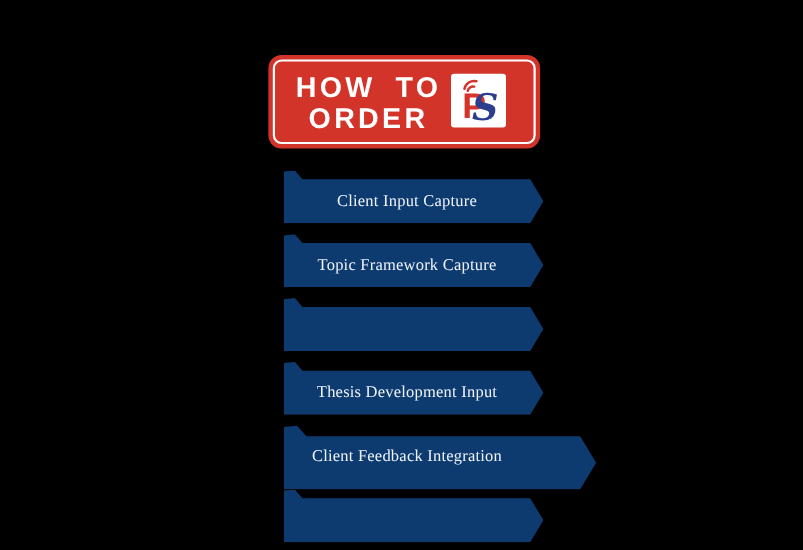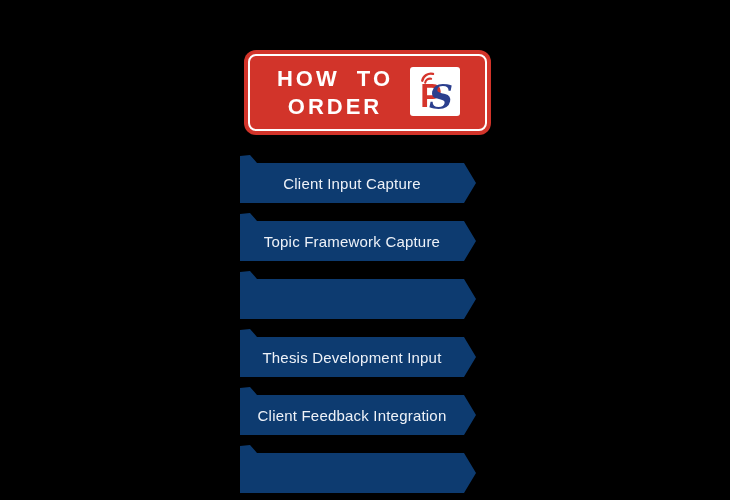--- a/index.html
+++ b/index.html
@@ -17,32 +17,32 @@
   }
   .header-inner{
     position:absolute;inset:4px;
     border:2.5px solid var(--header-border,#fff);
     border-radius:8px;
   }
   .header-title{
     position:absolute;left:12px;top:0;width:158px;height:100%;
     display:flex;flex-direction:column;justify-content:center;align-items:center;
     color:var(--header-text,#fff);
-    font-size:22px;font-weight:600;letter-spacing:3px;word-spacing:8px;
+    font-size:26px;font-weight:600;letter-spacing:3px;word-spacing:8px;
     line-height:28px;white-space:nowrap;
   }
   .logo{
     position:absolute;left:166px;top:17px;width:50px;height:49px;
     background:var(--logo-bg,#fff);border-radius:3px;
   }
   .logo svg{display:block;width:100%;height:100%;}
 
   
   .step{
-    position:absolute;left:240px;width:236px;height:48px;
+    position:absolute;left:258px;width:236px;height:48px;font-family:Liberation Serif, serif;
   }
   .step svg{position:absolute;inset:0;display:block;}
   .step-label{
     position:absolute;left:0;top:8px;width:224px;height:40px;
     display:flex;align-items:center;justify-content:center;
     color:var(--banner-text,#eef2f8);
     font-size:15px;font-weight:400;letter-spacing:.2px;white-space:nowrap;
   }
 </style>
 </head>
@@ -85,21 +85,21 @@
     <svg viewBox="0 0 236 48" preserveAspectRatio="none">
       <polygon points="0,1 10,0 17,8 224,8 236,28 224,48 0,48" fill="#0d3b70"></polygon>
     </svg>
   </div>
       <div class="step" style="top: 329px;">
     <svg viewBox="0 0 236 48" preserveAspectRatio="none">
       <polygon points="0,1 10,0 17,8 224,8 236,28 224,48 0,48" fill="#0d3b70"></polygon>
     </svg>
     <div class="step-label">Thesis Development Input</div>
   </div>
-      <div class="step" style="top: 387px;">
+      <div class="step" style="top: 387px; padding-left: 48px;">
     <svg viewBox="0 0 236 48" preserveAspectRatio="none">
       <polygon points="0,1 10,0 17,8 224,8 236,28 224,48 0,48" fill="#0d3b70"></polygon>
     </svg>
     <div class="step-label">Client Feedback Integration</div>
   </div>
       <div class="step" style="top: 445px;">
     <svg viewBox="0 0 236 48" preserveAspectRatio="none">
       <polygon points="0,1 10,0 17,8 224,8 236,28 224,48 0,48" fill="#0d3b70"></polygon>
     </svg>
   </div>

